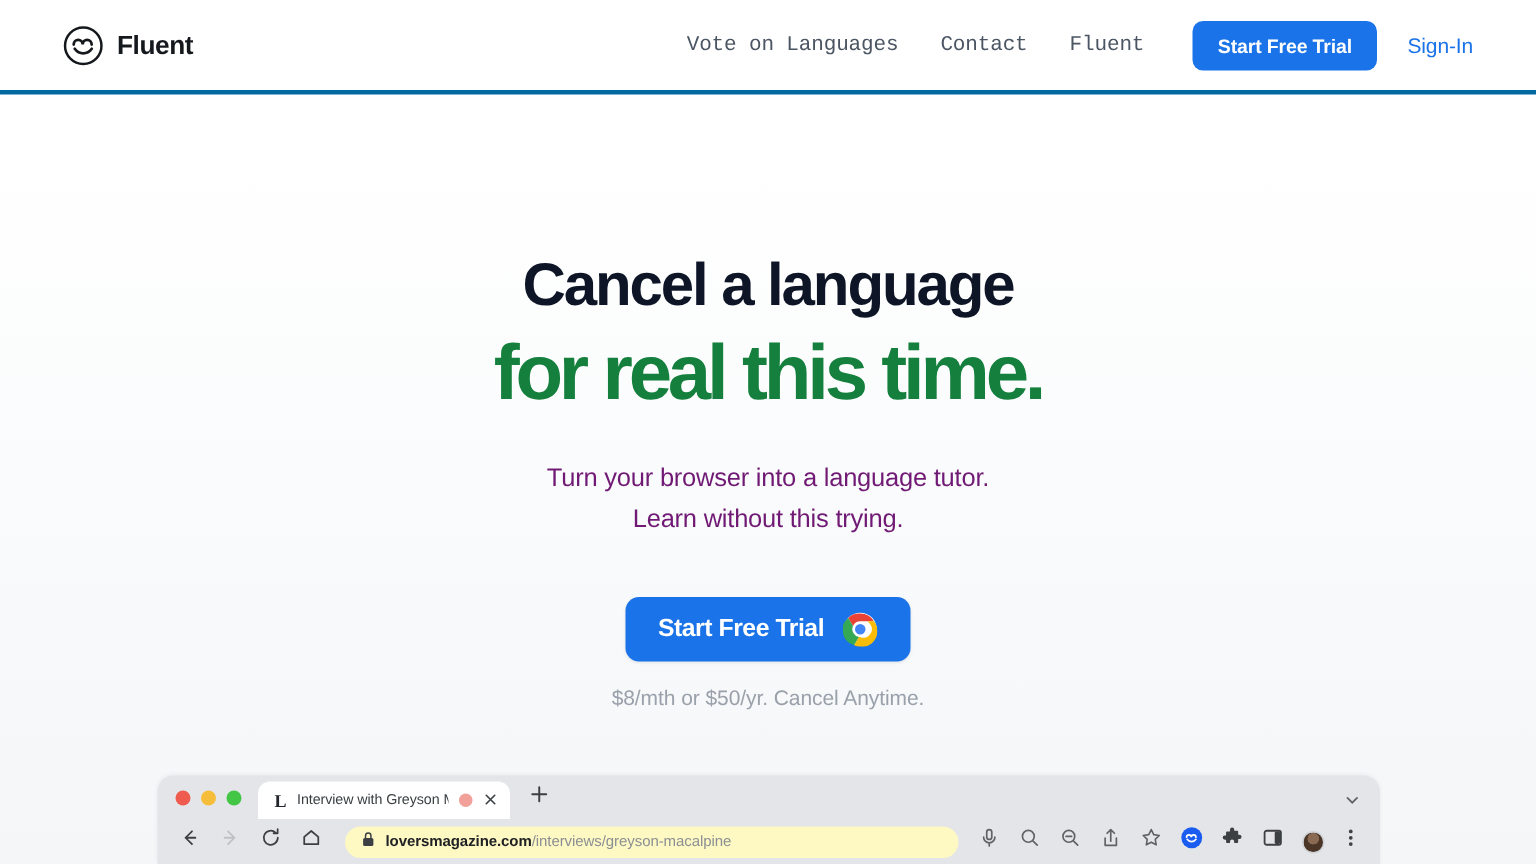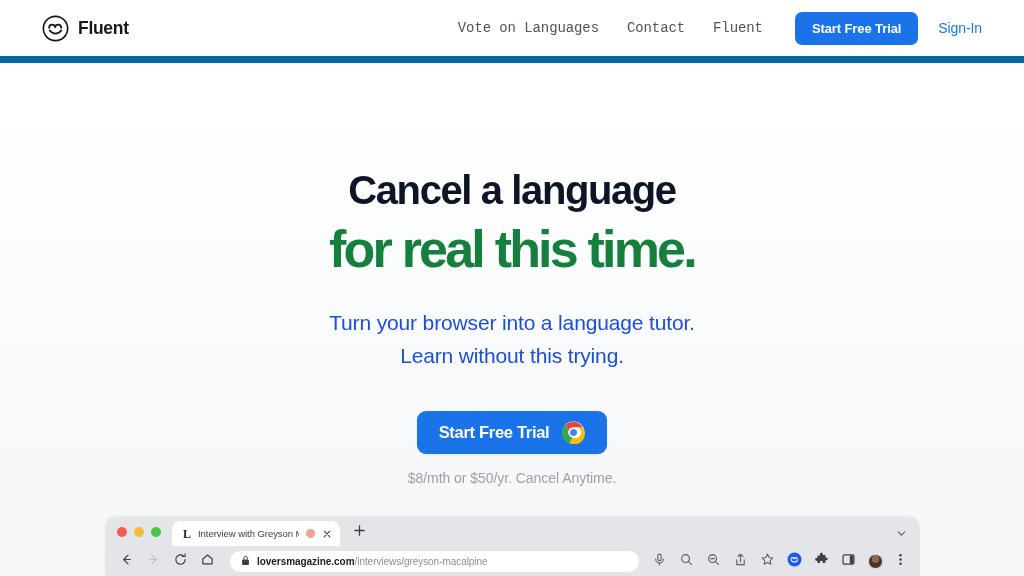--- a/index.html
+++ b/index.html
@@ -6,21 +6,21 @@
   html,body { width:1024px; height:576px; overflow:hidden; }
   body {
     font-family:"Liberation Sans", sans-serif;
     background:linear-gradient(to bottom, #ffffff 0%, #ffffff 18%, #fafbfc 55%, #f4f6f8 100%);
     color:#0d1526;
     -webkit-font-smoothing:antialiased;
   }
 
   
   .header {
-    height:63px; background:#ffffff; border-bottom:7px solid #0369a1;
+    height:63px; background:#ffffff; border-bottom:3px solid #0369a1;
     display:flex; align-items:center; padding:0 42px; position:relative; z-index:5;
   }
   .brand { display:flex; align-items:center; gap:9px; cursor:pointer; }
   .brand-mark { width:27px; height:27px; display:block; }
   .brand-name { font-size:17.5px; font-weight:700; letter-spacing:-0.3px; color:#15181c; }
 
   .nav { margin-left:auto; display:flex; align-items:center; gap:0; }
   .nav-link {
     font-size:14px; color:#4b5563; text-decoration:none; padding:8px 14px;
     white-space:nowrap; letter-spacing:-0.1px;font-family:Liberation Mono, monospace;
@@ -39,21 +39,21 @@
   .hero { text-align:center; padding-top:105px; }
   .hero-line1 {
     font-size:40px; font-weight:700; letter-spacing:-1.4px; line-height:1.1;
     color:#0d1526;
   }
   .hero-line2 {
     font-size:52px; font-weight:700; letter-spacing:-2.8px; line-height:1.12;
     color:#15803d; margin-top:8px;
   }
   .hero-sub {
-    margin-top:28px; font-size:21px; line-height:1.58; color:#1d4ed8;
+    margin-top:28px; font-size:17px; line-height:1.58; color:#701a75;
     letter-spacing:-0.15px;
   }
 
   .cta-wrap { margin-top:38px; display:flex; justify-content:center; }
   .cta-btn {
     background:#1a73e8; color:#fff; border:none; border-radius:9px;
     padding:0 22px; height:43px; display:inline-flex; align-items:center; gap:13px;
     font-size:16.5px; font-weight:700; letter-spacing:-0.3px; cursor:pointer;
     box-shadow:0 1px 2px rgba(16,24,40,.08);
   }
@@ -90,21 +90,21 @@
     flex:1 1 auto; letter-spacing:-0.05px;
   }
   .tab-rec { width:9px; height:9px; border-radius:50%; background:#f2a09a; flex:0 0 auto; }
   .tab-close { width:10px; height:10px; flex:0 0 auto; }
   .new-tab { margin-left:13px; margin-bottom:5px; width:13px; height:13px; }
   .tab-chevron { position:absolute; right:13px; bottom:7px; width:11px; height:11px; }
 
   .toolbar { height:30px; display:flex; align-items:center; padding:0 10px 0 8px; gap:0; }
   .tb-icon { width:15px; height:15px; margin:0 6px; flex:0 0 auto; }
   .omnibox {
-    flex:1 1 auto; height:21px; background:#ffffff; border-radius:11px;
+    flex:1 1 auto; height:21px; background:#fef9c3; border-radius:11px;
     display:flex; align-items:center; padding:0 11px; gap:7px; margin:0 7px 0 9px;
     overflow:hidden;
   }
   .lock { width:9px; height:11px; flex:0 0 auto; }
   .url { font-size:10px; white-space:nowrap; letter-spacing:-0.05px; }
   .url-domain { color:#202124; font-weight:700; }
   .url-path { color:#8b8f94; }
   .tb-right { display:flex; align-items:center; }
   .ext-fluent { width:15px; height:15px; margin:0 6px; }
   .avatar {

